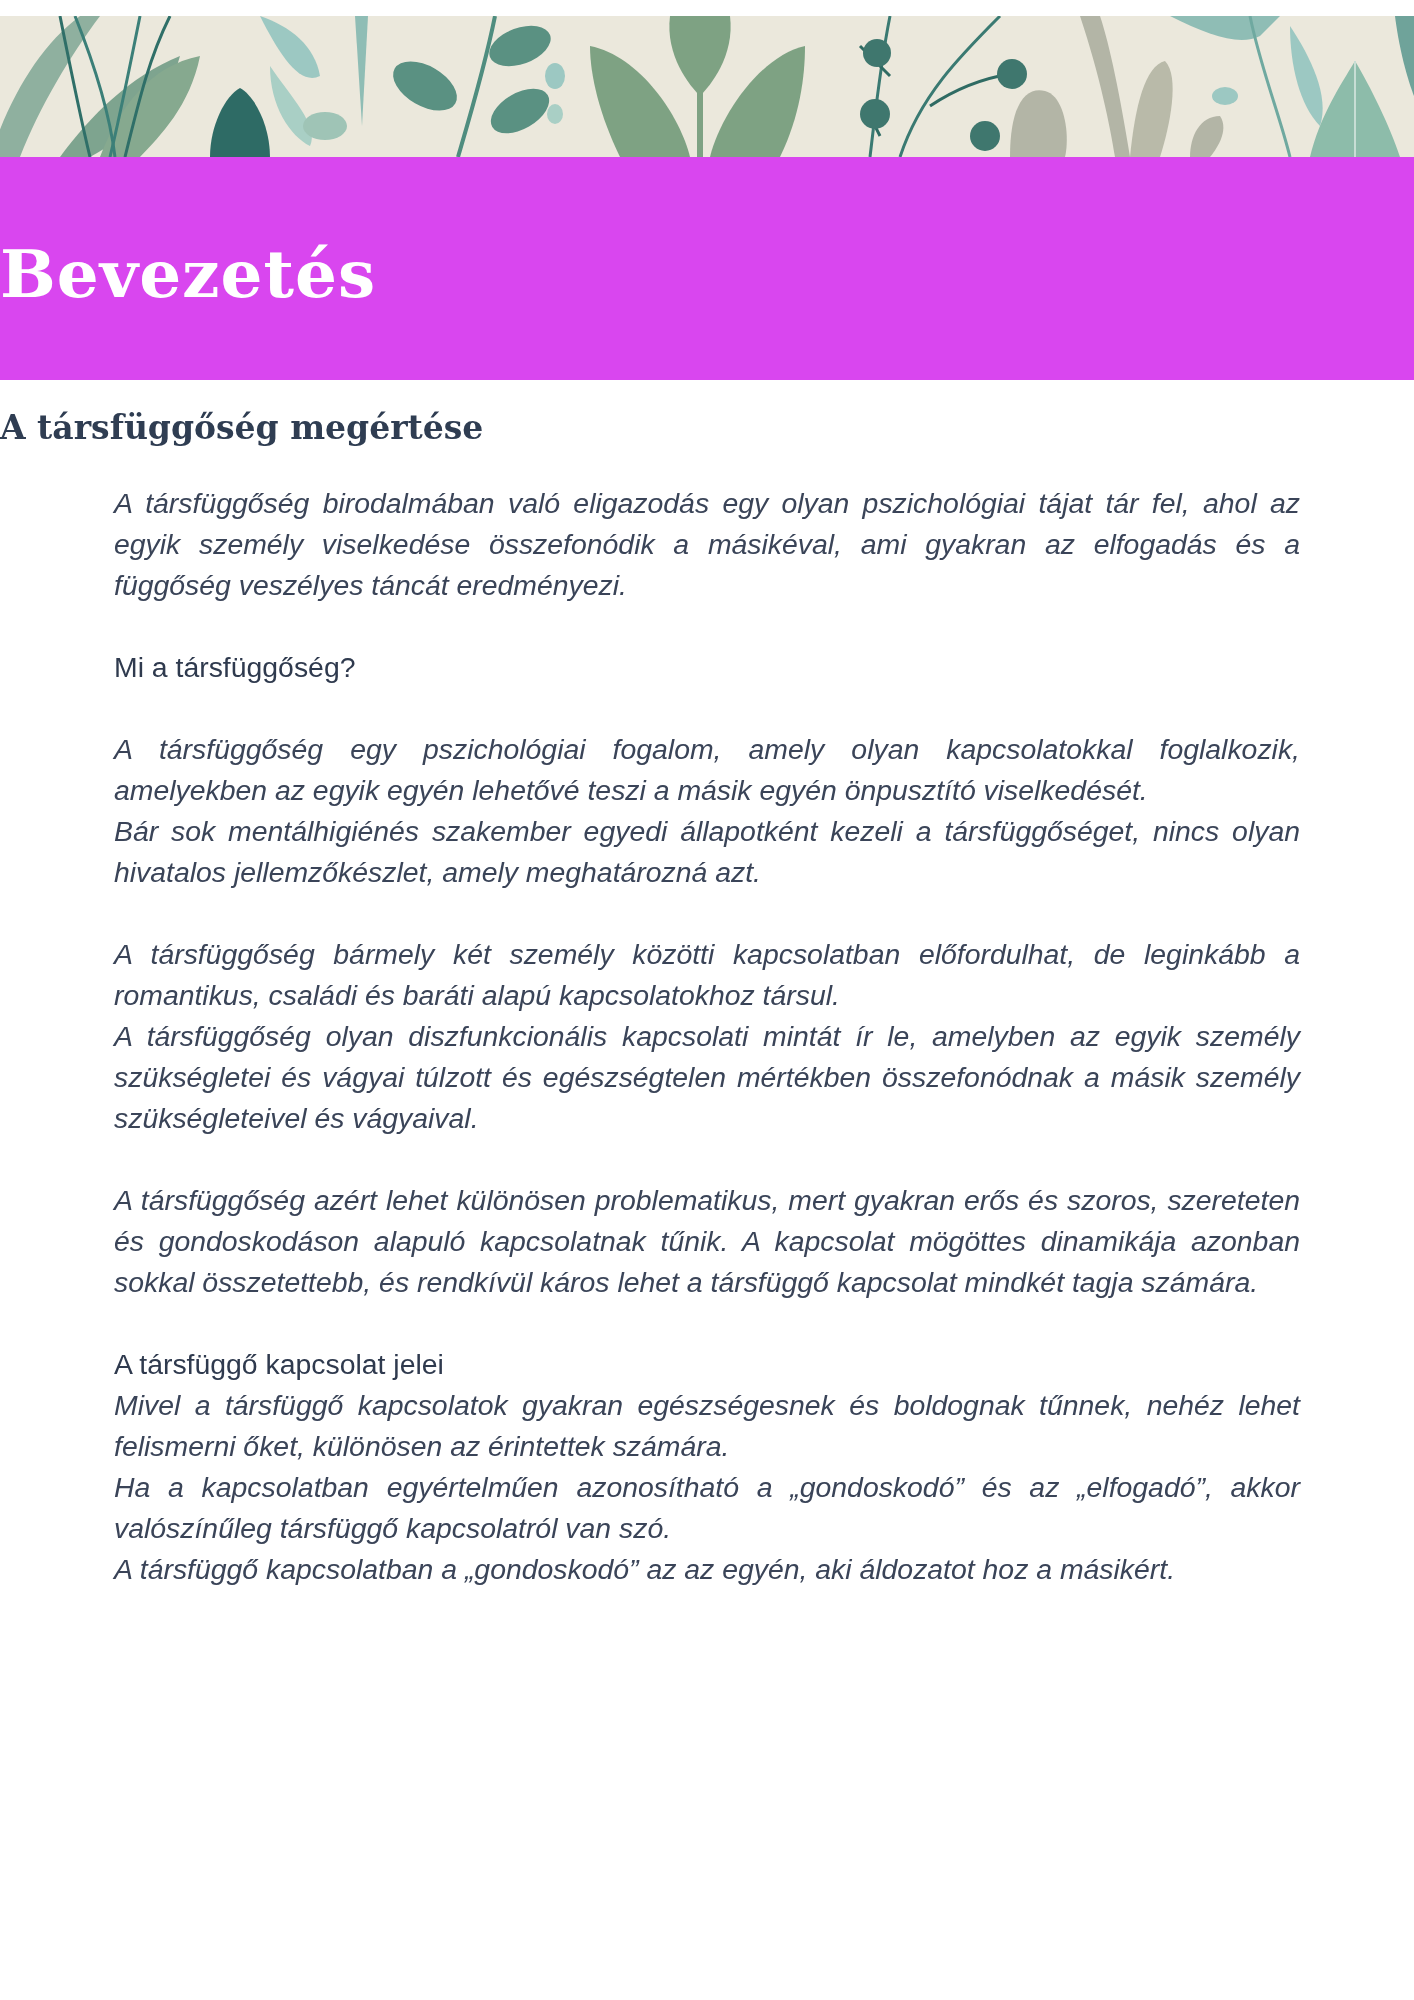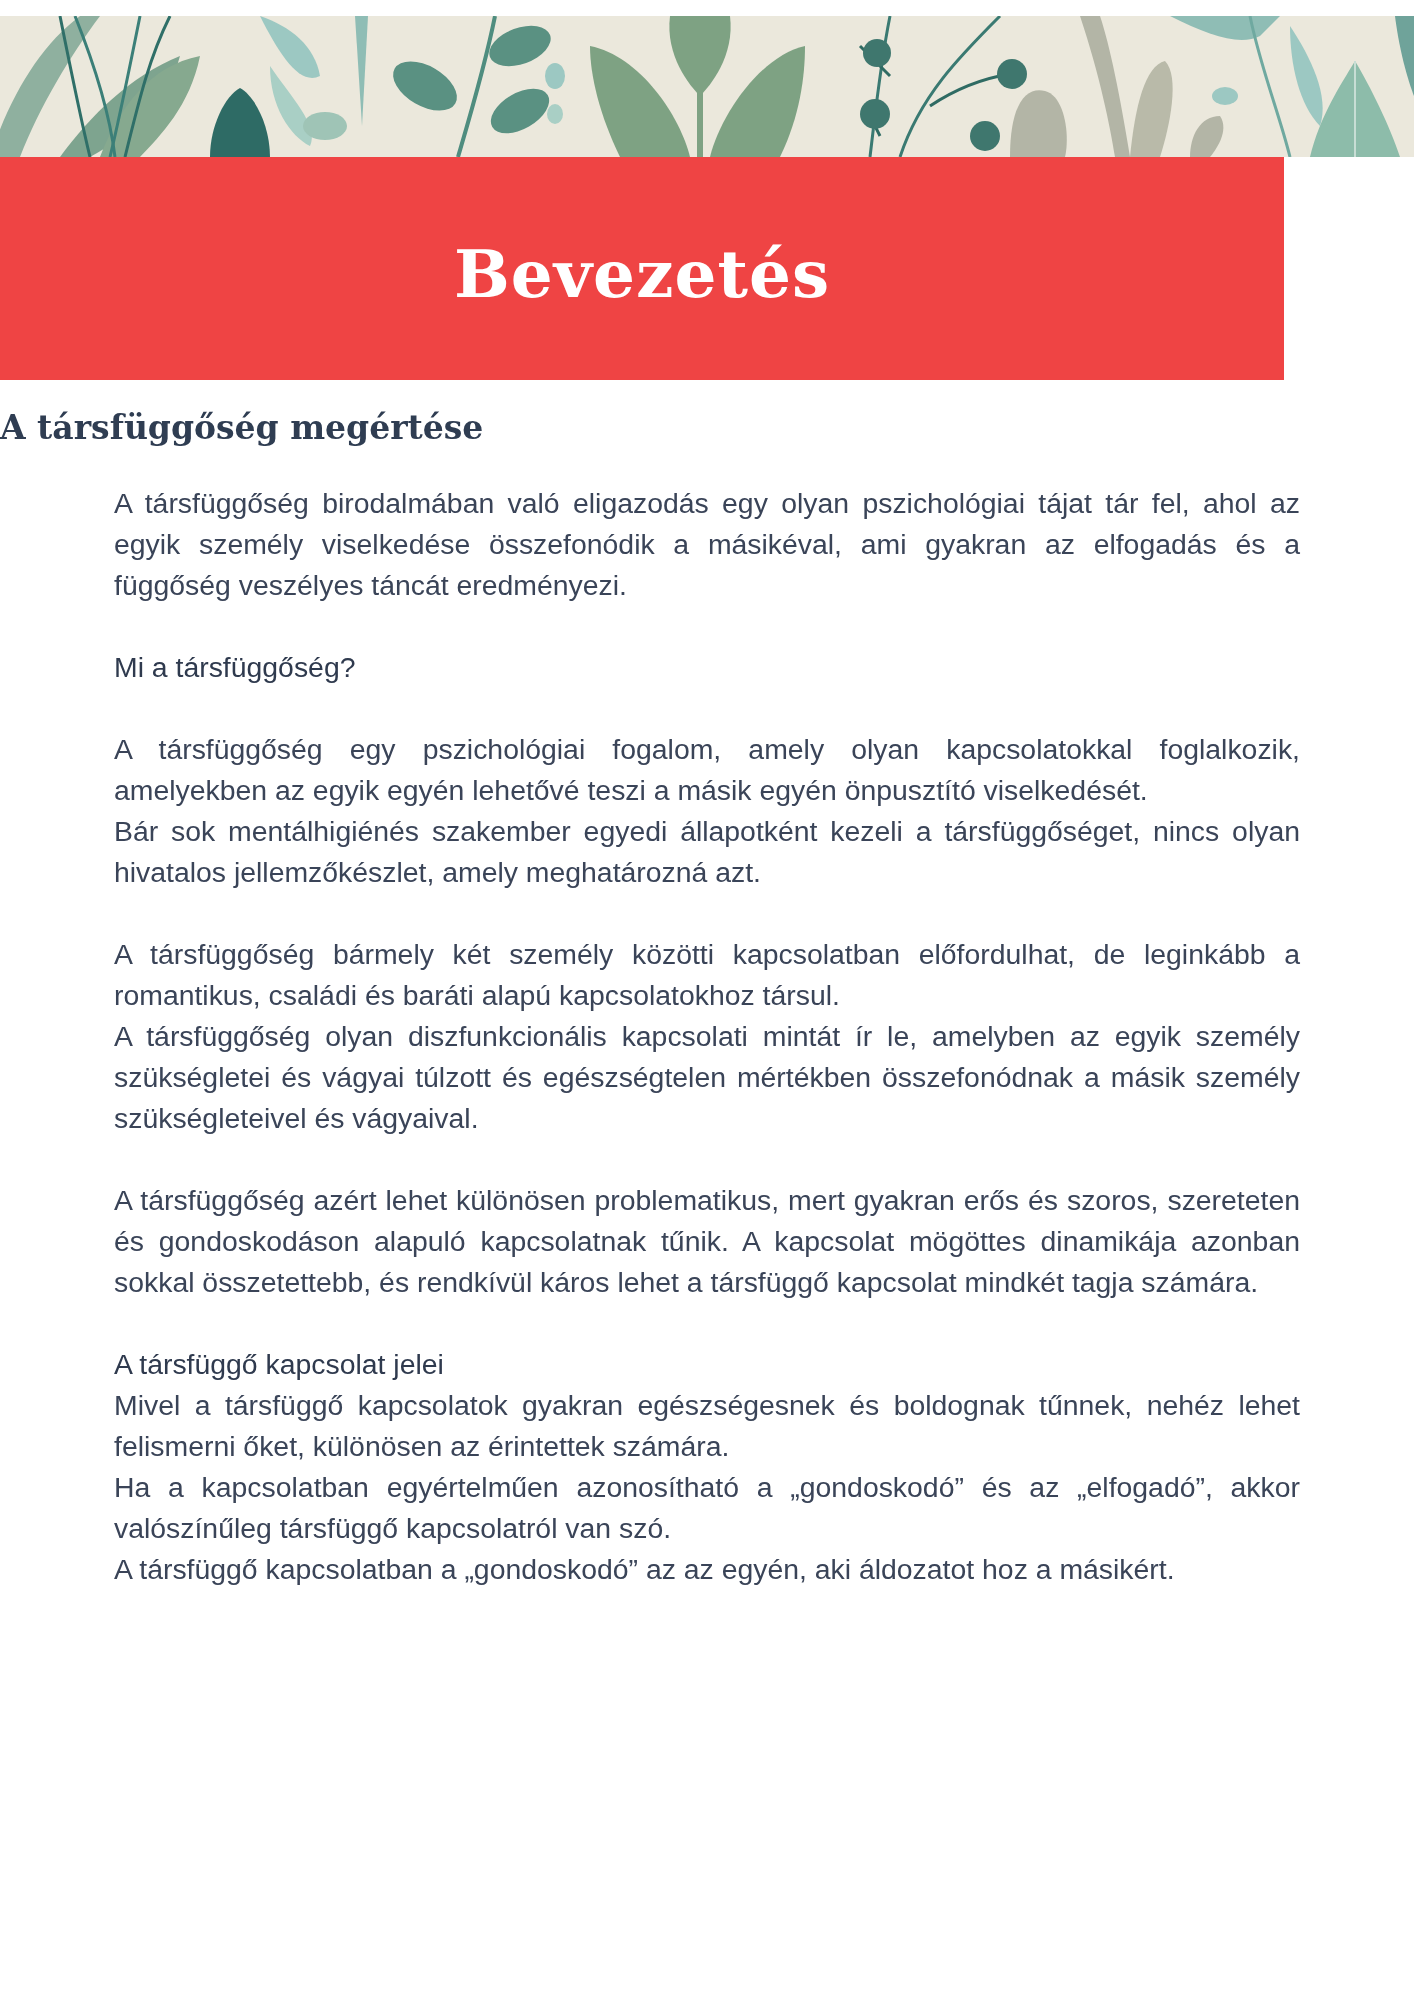--- a/index.html
+++ b/index.html
@@ -1,23 +1,23 @@
 <!DOCTYPE html>
 <html><head>
 <meta charset="utf-8">
 <style>
   html, body { margin: 0; padding: 0; background: #ffffff; }
   body { width: 1414px; height: 2000px; position: relative; overflow: hidden; }
   .banner { position: absolute; left: 0; top: 16px; width: 1414px; height: 141px; background: #ebe8dc; overflow: hidden; }
   .banner svg { display: block; width: 1414px; height: 141px; }
-  .title-band { position: absolute; left: 0; top: 157px; width: 1284px; height: 223px; background: #ef4444; display: flex; align-items: center; justify-content: center; }
+  .title-band { position: absolute; left: 0; top: 157px; width: 1414px; height: 223px; background: #d946ef; display: flex; align-items: center; justify-content: flex-start; }
   .title-band h1 { margin: 0; padding-top: 10px; font-family: "DejaVu Serif", "Liberation Serif", serif; font-weight: bold; font-size: 66px; color: #ffffff; letter-spacing: 1px; }
   .subtitle { position: absolute; left: 0; top: 408px; width: 1414px; margin: 0; font-family: "DejaVu Serif", "Liberation Serif", serif; font-weight: bold; font-size: 33px; color: #2f3d52; }
   .content { position: absolute; left: 114px; top: 483px; width: 1186px; font-family: "Liberation Sans", sans-serif; font-size: 28.4px; line-height: 41px; color: #3a4458; }
-  .content p { margin: 0; text-align: justify; }
+  .content p { margin: 0; text-align: justify; font-style: italic; }
   .content .last { text-align-last: left; }
   .content .gap { height: 41px; }
   .content h2 { margin: 0; font-family: "Liberation Sans", sans-serif; font-size: 28.4px; line-height: 41px; font-weight: normal; color: #2f3a4e; }
 </style>
 </head>
 <body>
 
 <div class="banner">
   <svg viewBox="0 0 1414 141" preserveAspectRatio="none">
     <rect x="0" y="0" width="1414" height="141" fill="#ebe8dc"></rect>

